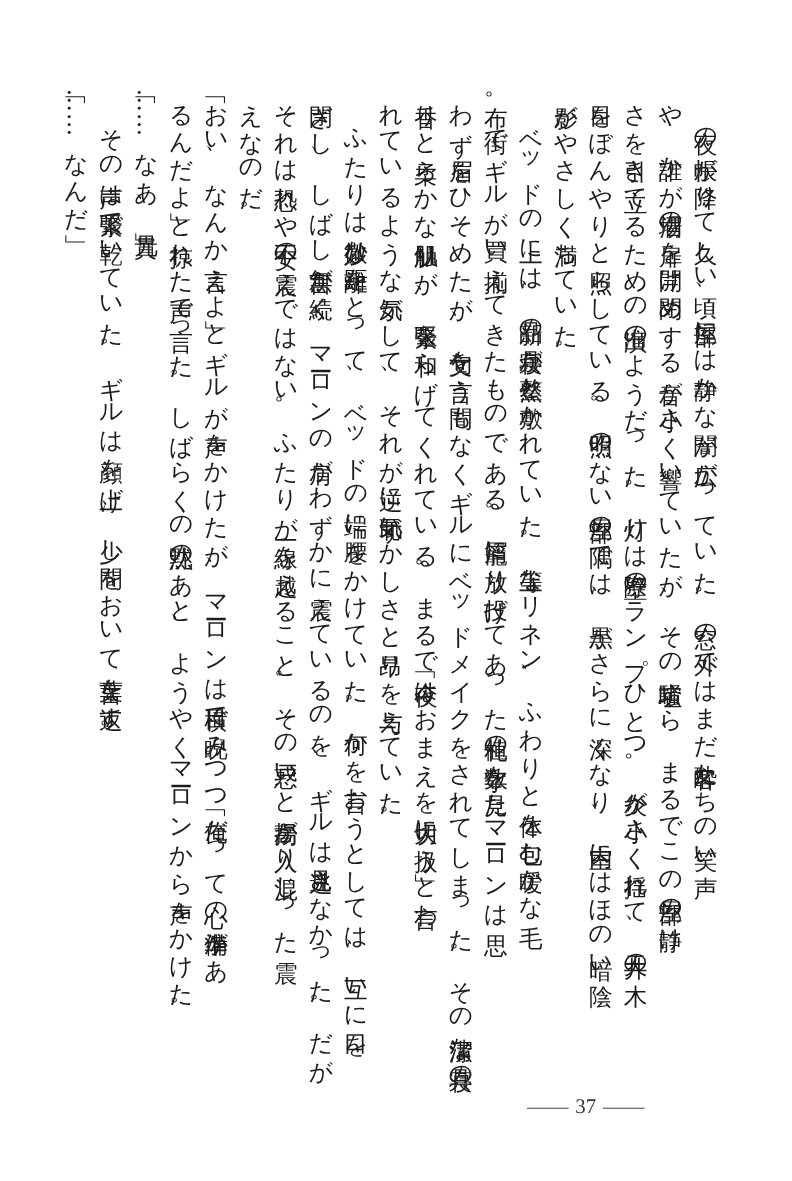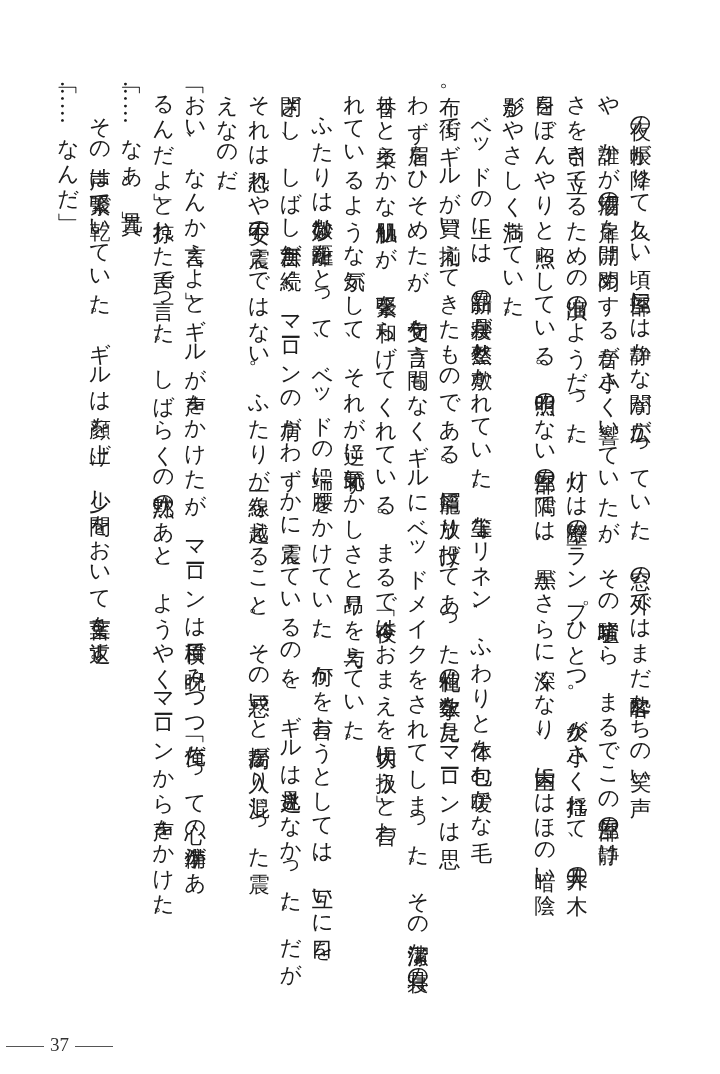--- a/index.html
+++ b/index.html
@@ -18,22 +18,22 @@
       font-family: "DejaVu Serif", "Liberation Serif", serif;
       font-size: 21.5px;
       line-height: 31.8px;
       letter-spacing: 0.5px;
       color: #1c1c1c;
     }
     .line { display: block; white-space: nowrap; }
     .folio {
       position: absolute;
       left: 0; width: 592px;
-      top: 1034px;
-      text-align: left;
+      top: 996px;
+      text-align: right;
       font-family: "Liberation Serif", "DejaVu Serif", serif;
       font-size: 19px;
       color: #333333;
     }
     .folio .dash {
       display: inline-block; width: 38px; height: 1px; background: #555555;
       vertical-align: middle; margin: 0 6px;
     }
   </style>
 </head>

